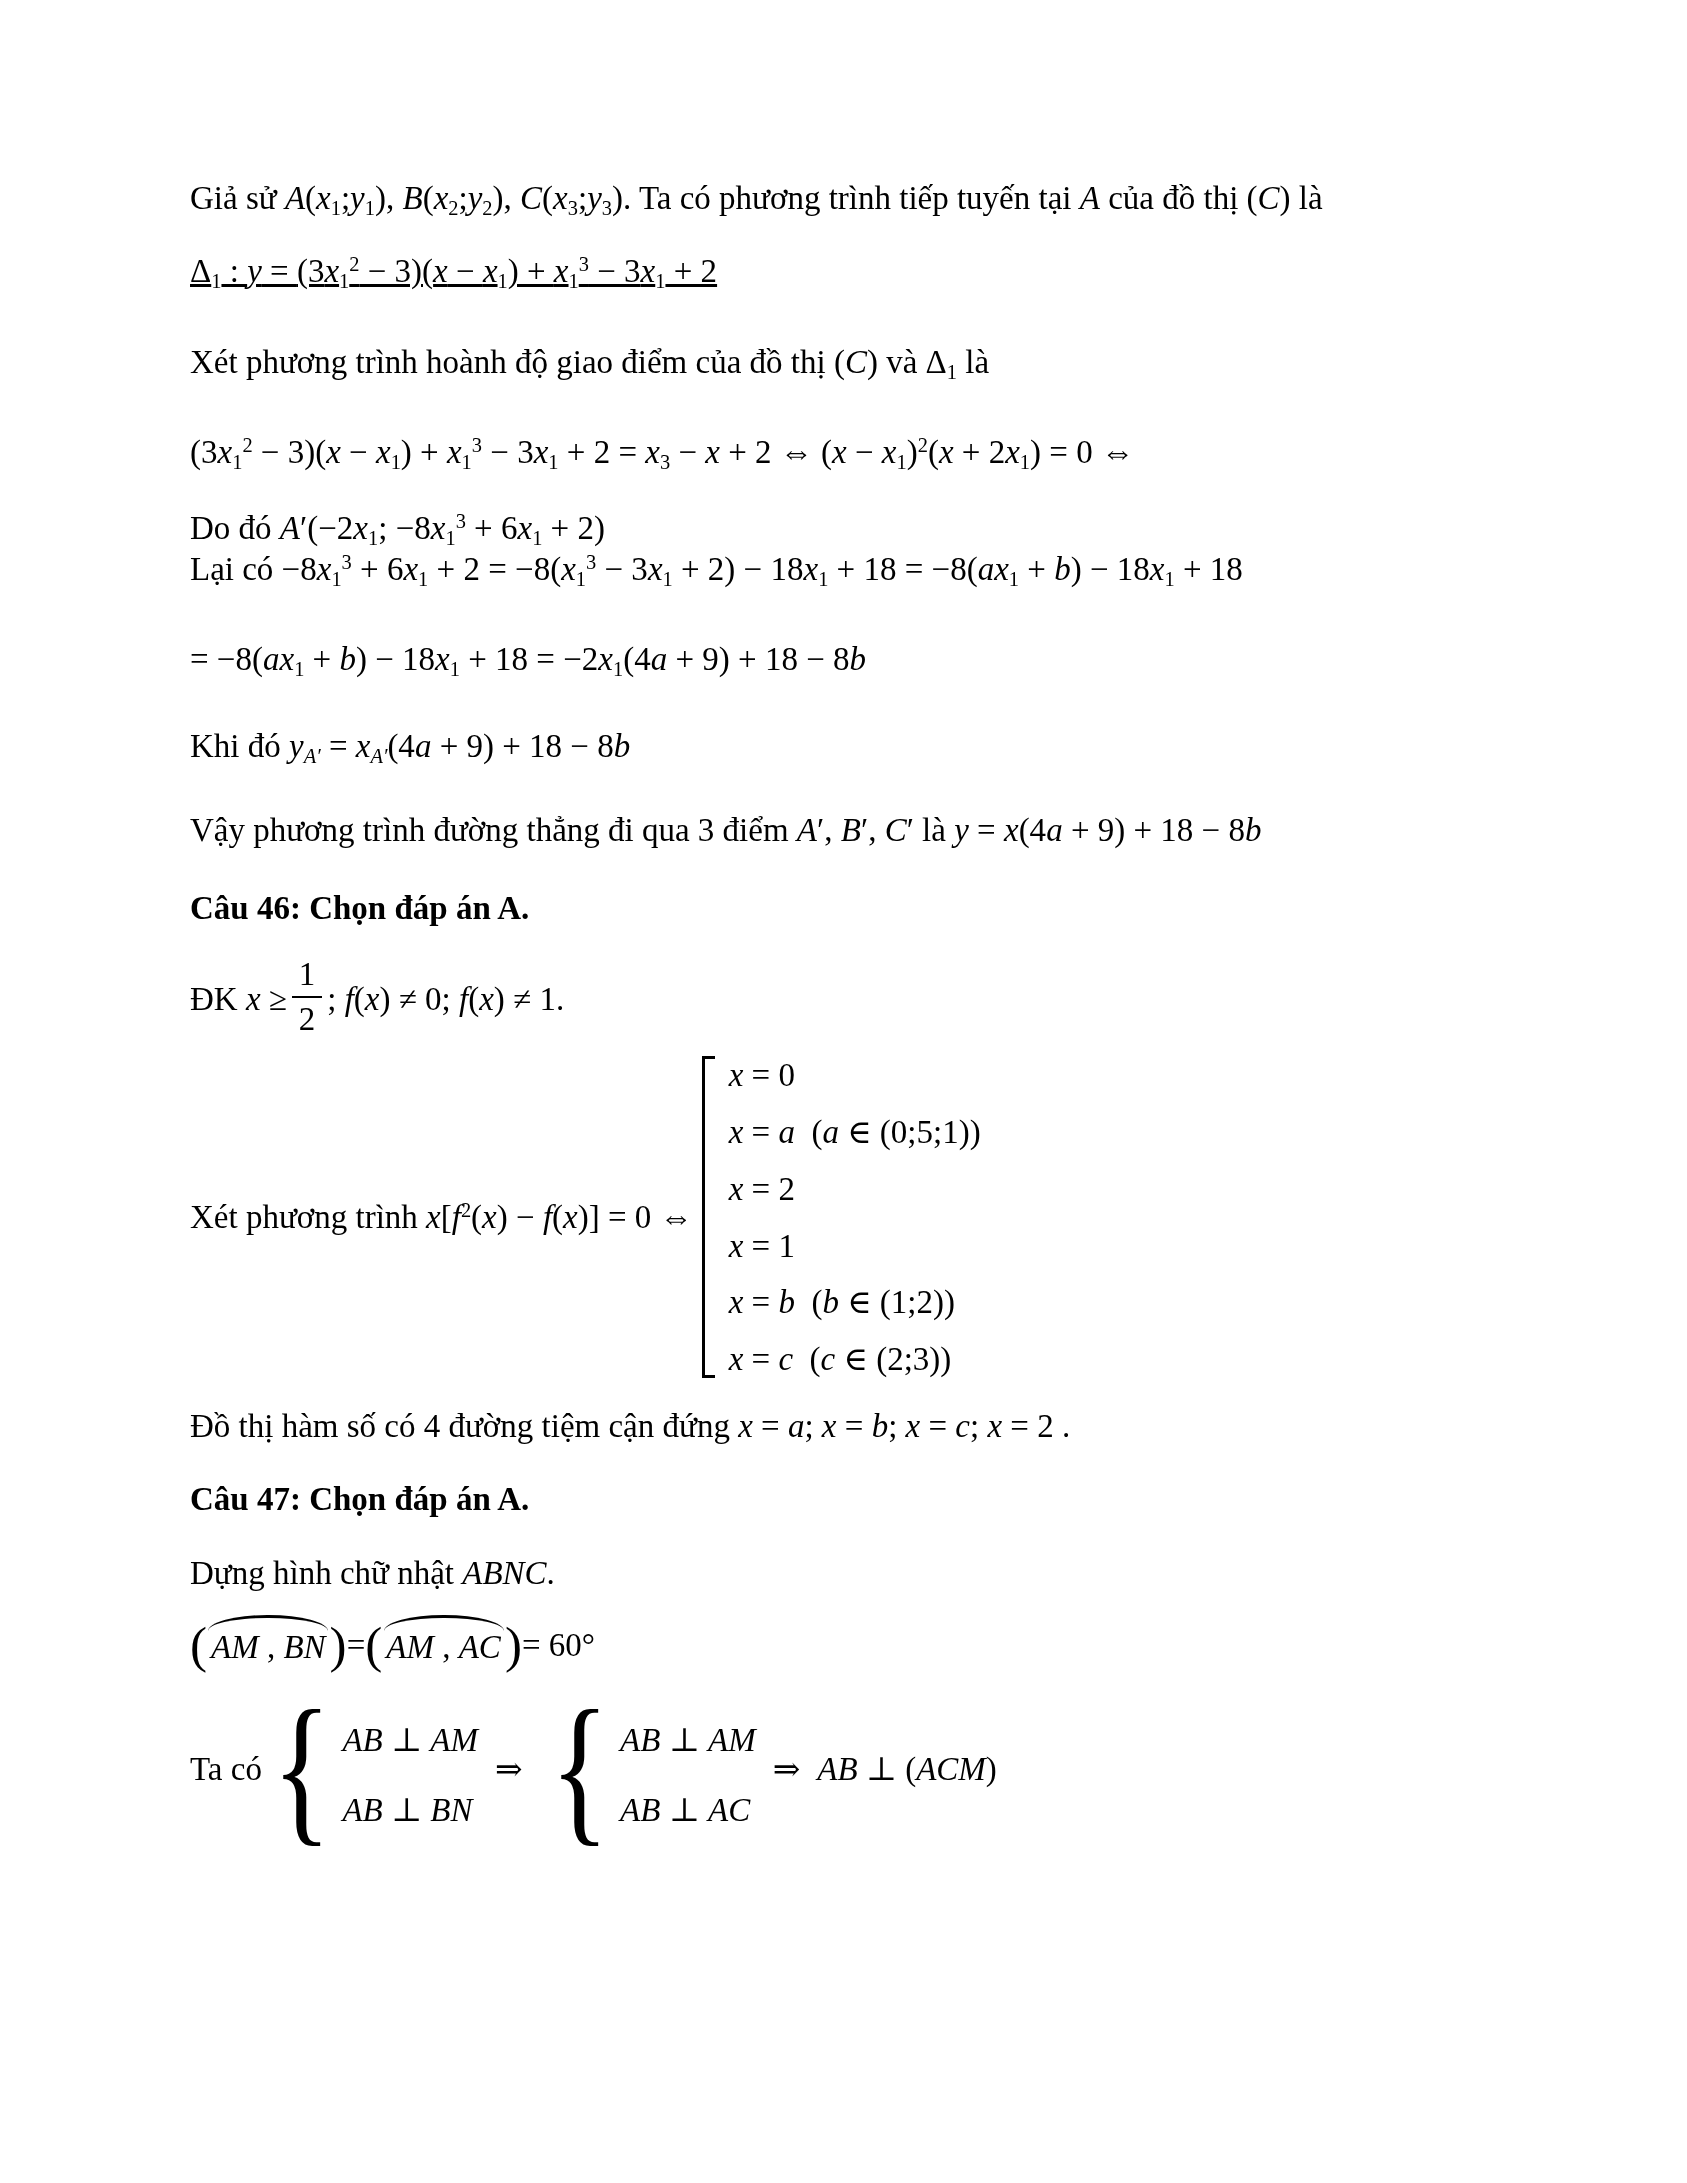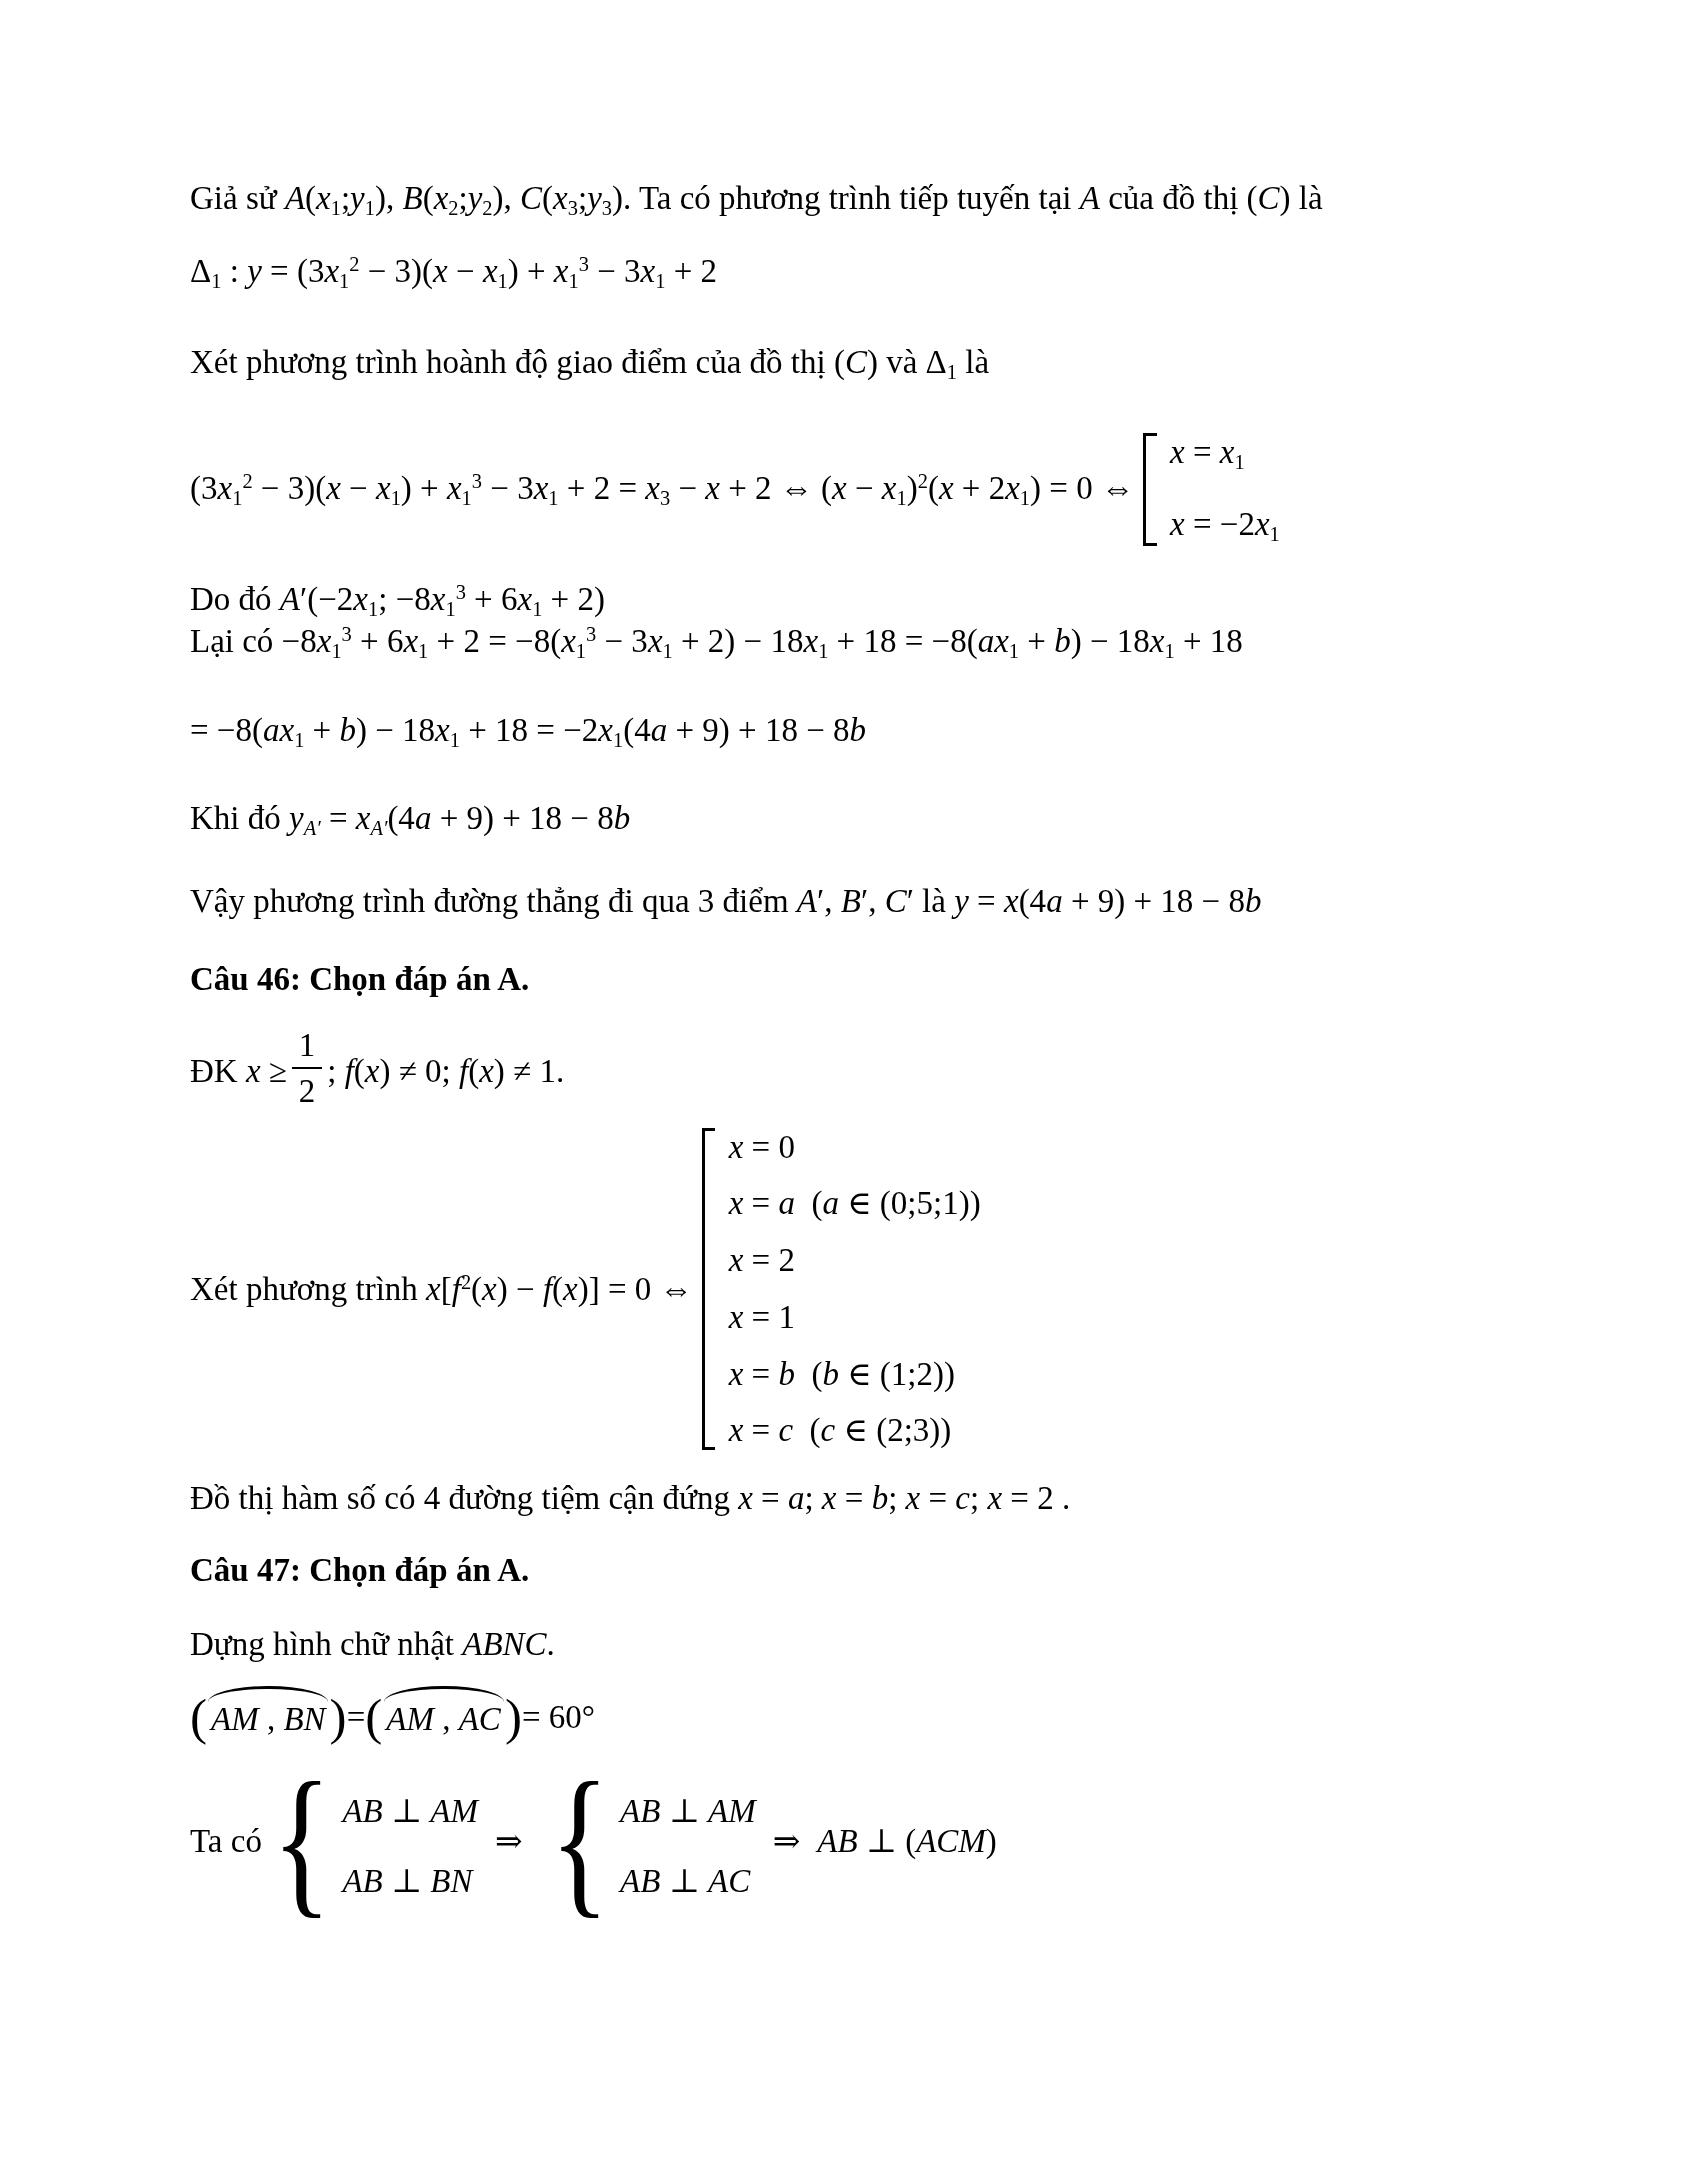--- a/index.html
+++ b/index.html
@@ -16,21 +16,21 @@
   }
   .content{position:absolute;left:190px;top:179px;width:1323px;}
   .line{margin:0;}
   .mi{font-style:italic;}
   .msub{font-size:0.62em;vertical-align:-0.28em;}
   .msup{font-size:0.62em;vertical-align:0.55em;}
   .heading{font-weight:bold;}
 
   
   .b-p1{margin-bottom:32px;}
-  .b-p2{margin-bottom:49px;}
+  .b-p2{margin-bottom:49px;text-decoration:underline;}
   .b-p3{margin-bottom:49px;}
   .b-eq1{margin-bottom:34px;}
   .b-p4{}
   .b-p5{margin-bottom:48px;}
   .b-p6{margin-bottom:46px;}
   .b-p7{margin-bottom:42px;}
   .b-p8{margin-bottom:40px;}
   .b-h46{margin-bottom:32px;margin-top:32px;}
   .b-dk{margin-bottom:16px;}
   .b-xet{margin-bottom:29px;}
@@ -85,27 +85,20 @@
   <div class="content">
 
     <p class="line b-p1"><span>Giả sử </span><span class="mi">A</span><span>(</span><span class="mi">x</span><span class="msub">1</span><span>;</span><span class="mi">y</span><span class="msub">1</span><span>), </span><span class="mi">B</span><span>(</span><span class="mi">x</span><span class="msub">2</span><span>;</span><span class="mi">y</span><span class="msub">2</span><span>), </span><span class="mi">C</span><span>(</span><span class="mi">x</span><span class="msub">3</span><span>;</span><span class="mi">y</span><span class="msub">3</span><span>)</span><span>. Ta có phương trình tiếp tuyến tại </span><span class="mi">A</span><span> của đồ thị </span><span>(</span><span class="mi">C</span><span>)</span><span> là</span></p>
 
     <p class="line b-p2"><span>Δ</span><span class="msub">1</span><span> : </span><span class="mi">y</span><span> = </span><span>(3</span><span class="mi">x</span><span class="msub">1</span><span class="msup">2</span><span> − 3)(</span><span class="mi">x</span><span> − </span><span class="mi">x</span><span class="msub">1</span><span>) + </span><span class="mi">x</span><span class="msub">1</span><span class="msup">3</span><span> − 3</span><span class="mi">x</span><span class="msub">1</span><span> + 2</span></p>
 
     <p class="line b-p3"><span>Xét phương trình hoành độ giao điểm của đồ thị </span><span>(</span><span class="mi">C</span><span>)</span><span> và Δ</span><span class="msub">1</span><span> là</span></p>
 
     <div class="eqrow b-eq1">
       <span class="segs"><span>(3</span><span class="mi">x</span><span class="msub">1</span><span class="msup">2</span><span> − 3)(</span><span class="mi">x</span><span> − </span><span class="mi">x</span><span class="msub">1</span><span>) + </span><span class="mi">x</span><span class="msub">1</span><span class="msup">3</span><span> − 3</span><span class="mi">x</span><span class="msub">1</span><span> + 2 = </span><span class="mi">x</span><span class="msub">3</span><span> − </span><span class="mi">x</span><span> + 2 ⇔ (</span><span class="mi">x</span><span> − </span><span class="mi">x</span><span class="msub">1</span><span>)</span><span class="msup">2</span><span>(</span><span class="mi">x</span><span> + 2</span><span class="mi">x</span><span class="msub">1</span><span>) = 0 ⇔</span></span>
-      <div class="cases">
-        <div class="sqbracket"></div>
-        <div class="caserows gap2">
-          <span><span class="mi">x</span><span> = </span><span class="mi">x</span><span class="msub">1</span></span>
-          <span><span class="mi">x</span><span> = −2</span><span class="mi">x</span><span class="msub">1</span></span>
-        </div>
-      </div>
     </div>
 
     <p class="line b-p4"><span>Do đó </span><span class="mi">A</span><span>′(−2</span><span class="mi">x</span><span class="msub">1</span><span>; −8</span><span class="mi">x</span><span class="msub">1</span><span class="msup">3</span><span> + 6</span><span class="mi">x</span><span class="msub">1</span><span> + 2)</span></p>
 
     <p class="line b-p5"><span>Lại có −8</span><span class="mi">x</span><span class="msub">1</span><span class="msup">3</span><span> + 6</span><span class="mi">x</span><span class="msub">1</span><span> + 2 = −8(</span><span class="mi">x</span><span class="msub">1</span><span class="msup">3</span><span> − 3</span><span class="mi">x</span><span class="msub">1</span><span> + 2) − 18</span><span class="mi">x</span><span class="msub">1</span><span> + 18 = −8(</span><span class="mi">ax</span><span class="msub">1</span><span> + </span><span class="mi">b</span><span>) − 18</span><span class="mi">x</span><span class="msub">1</span><span> + 18</span></p>
 
     <p class="line b-p6"><span>= −8(</span><span class="mi">ax</span><span class="msub">1</span><span> + </span><span class="mi">b</span><span>) − 18</span><span class="mi">x</span><span class="msub">1</span><span> + 18 = −2</span><span class="mi">x</span><span class="msub">1</span><span>(4</span><span class="mi">a</span><span> + 9) + 18 − 8</span><span class="mi">b</span></p>
 
     <p class="line b-p7"><span>Khi đó </span><span class="mi">y</span><span class="mi msub">A′</span><span> = </span><span class="mi">x</span><span class="mi msub">A′</span><span>(4</span><span class="mi">a</span><span> + 9) + 18 − 8</span><span class="mi">b</span></p>
 

